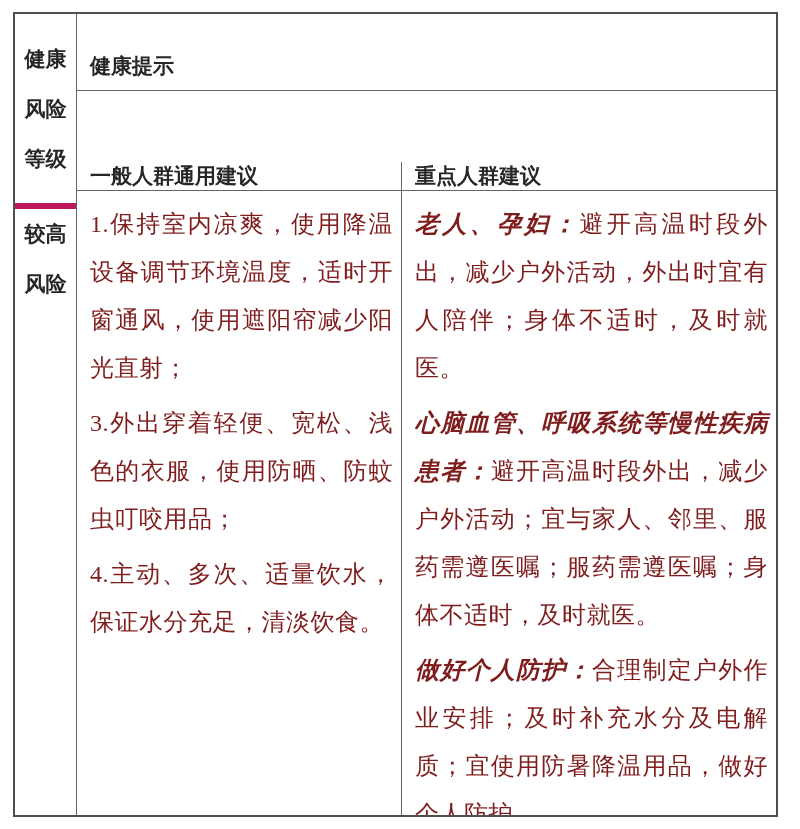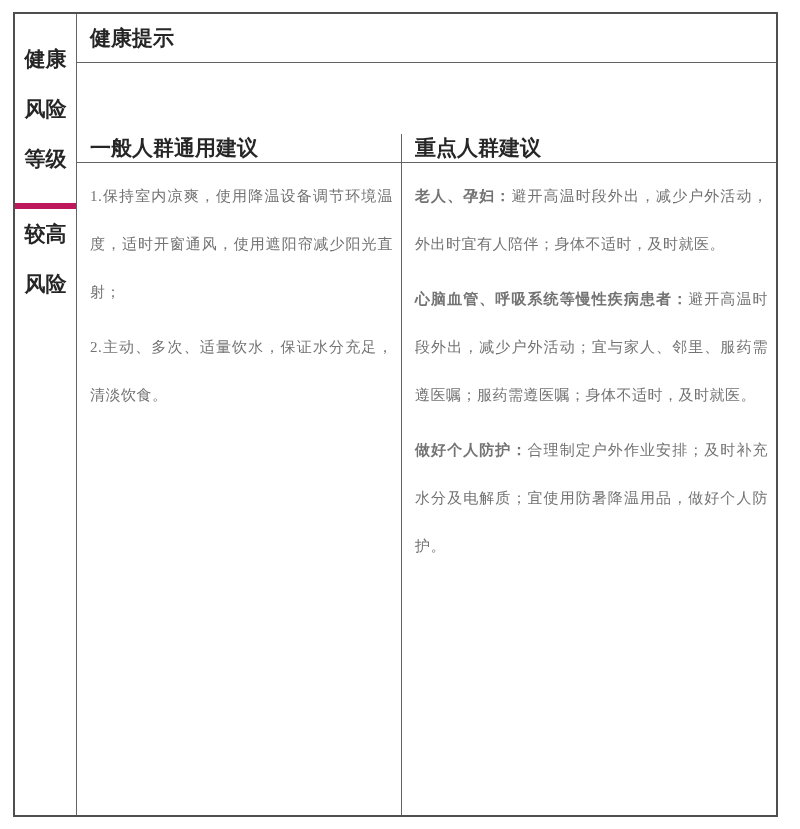--- a/index.html
+++ b/index.html
@@ -43,21 +43,21 @@
     text-align: center;
   }
   .risk-level {
     flex: 1;
     display: flex;
     flex-direction: column;
     justify-content: flex-start;
     align-items: center;
   }
   
-  .col-main { flex: 1; display: flex; flex-direction: column; }
+  .col-main { flex: 1; display: flex; flex-direction: column; margin-top: 28px; }
   .tips-header {
     height: 49px;
     border-bottom: 1px solid #646464;
     display: flex;
     align-items: center;
     padding-left: 13px;
     font-size: 21px;
     font-weight: 700;
     font-family: "Liberation Sans", "DejaVu Sans", sans-serif;
   }
@@ -78,30 +78,31 @@
   .subhead.general { width: 325px; border-right: 1px solid #646464; flex-shrink: 0; }
   .subhead.key { flex: 1; }
   .body-row { flex: 1; display: flex; overflow: hidden; }
   .cell-body {
     padding: 9px 8px 0 13px;
     overflow: hidden;
   }
   .cell-body.general { width: 325px; border-right: 1px solid #646464; flex-shrink: 0; }
   .cell-body.key { flex: 1; }
   .cell-body p {
-    font-size: 15px;
+    font-size: 24px;
     line-height: 48px;
     text-align: justify;
     letter-spacing: 0.5px;
     margin-bottom: 7px;
-    color: #737373;
+    color: #7f1d1d;
   }
   .cell-body p b {
     font-weight: 700;
     font-family: "Liberation Sans", "DejaVu Sans", sans-serif;
+    font-style: italic;
   }
 </style>
 </head>
 <body>
 
 <div class="doc-table">
 
   <div class="col-risk">
     <div class="risk-header">
       <span>健康</span>
@@ -126,21 +127,22 @@
       </div>
       <div class="subhead key">
         <span>重点人群建议</span>
       </div>
     </div>
 
     <div class="body-row">
 
       <div class="cell-body general">
         <p>1.保持室内凉爽，使用降温设备调节环境温度，适时开窗通风，使用遮阳帘减少阳光直射；</p>
-        <p>2.主动、多次、适量饮水，保证水分充足，清淡饮食。</p>
+        <p>3.外出穿着轻便、宽松、浅色的衣服，使用防晒、防蚊虫叮咬用品；</p>
+        <p>4.主动、多次、适量饮水，保证水分充足，清淡饮食。</p>
       </div>
 
       <div class="cell-body key">
         <p><b>老人、孕妇：</b><span>避开高温时段外出，减少户外活动，外出时宜有人陪伴；身体不适时，及时就医。</span></p>
         <p><b>心脑血管、呼吸系统等慢性疾病患者：</b><span>避开高温时段外出，减少户外活动；宜与家人、邻里、服药需遵医嘱；服药需遵医嘱；身体不适时，及时就医。</span></p>
         <p><b>做好个人防护：</b><span>合理制定户外作业安排；及时补充水分及电解质；宜使用防暑降温用品，做好个人防护。</span></p>
       </div>
 
     </div>
   </div>

